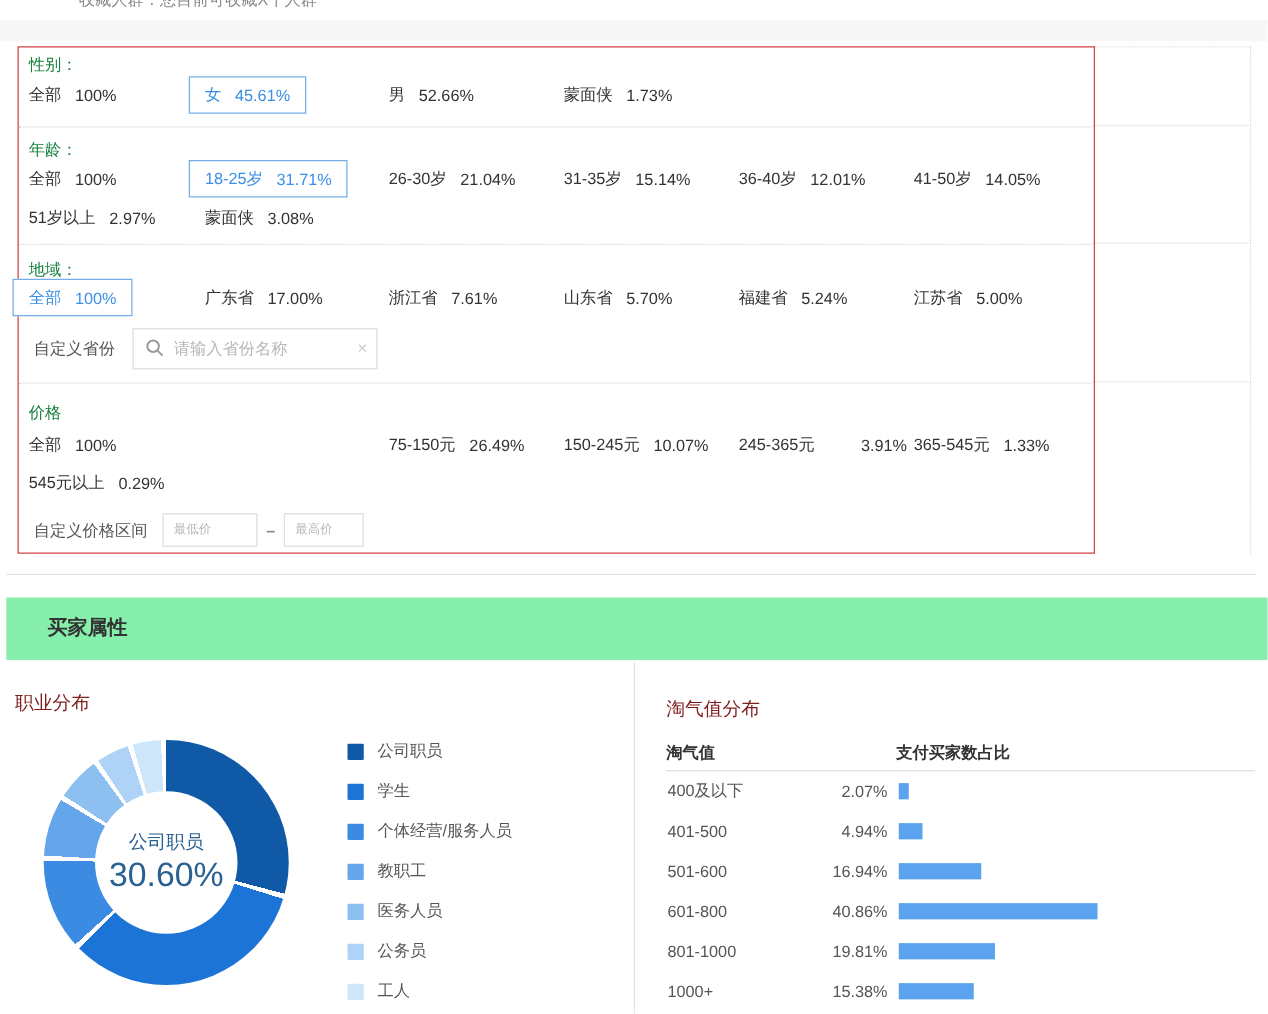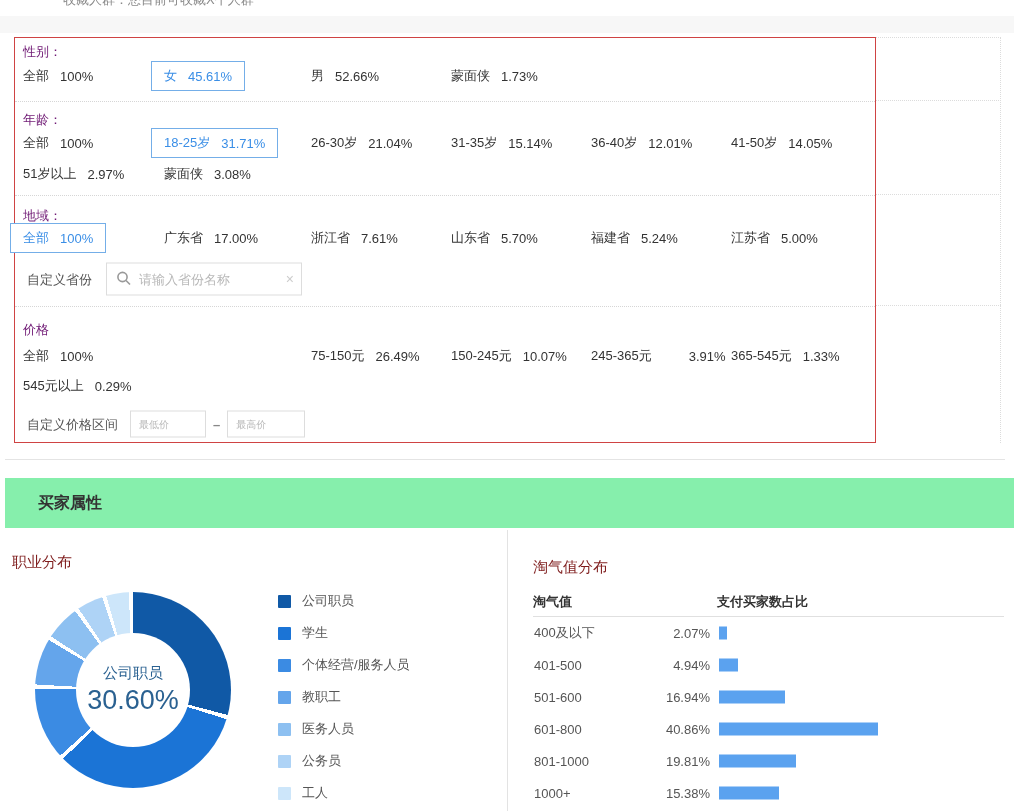--- a/index.html
+++ b/index.html
@@ -7,21 +7,21 @@
     font-family:"Liberation Sans","DejaVu Sans",sans-serif; }
   .abs { position:absolute; }
 
   
   #top-strip { top:0; left:0; right:0; height:10px; overflow:hidden; color:#8a8a8a; font-size:13px; }
   #top-strip span { position:absolute; top:-9px; white-space:nowrap; }
   #gray-top-band { top:16px; left:0; right:0; height:17px; background:#f7f7f7; }
 
   
   #filter-card { top:37px; left:14px; width:862px; height:406px; border:1px solid #cf4343; background:#fff; }
-  .sec-label { position:absolute; left:8px; font-size:13px; color:#701a75; white-space:nowrap; }
+  .sec-label { position:absolute; left:8px; font-size:13px; color:#15803d; white-space:nowrap; }
   .dotted-h { position:absolute; left:0; right:0; border-top:1px dotted #d6d6d6; }
   .ext-h { border-top:1px dotted #dcdcdc; height:0; }
   .ext-v { border-left:1px dotted #dcdcdc; width:0; }
   .opt { position:absolute; transform:translateY(-50%); display:flex; column-gap:11px; align-items:center;
     font-size:13px; color:#333; white-space:nowrap; cursor:pointer; background:transparent; }
   .opt .v { color:#333; }
   .opt.sel { border:1px solid #74aee8; padding:5px 12px; margin-left:-13px; background:#fff; }
   .opt.sel, .opt.sel .v { color:#3a8ee6; }
   .custom-row { position:absolute; display:flex; align-items:center; font-size:13px; color:#555; }
   .search-box { position:relative; margin-left:14px; }
@@ -94,21 +94,21 @@
         <line x1="10" y1="10" x2="14" y2="14" stroke="#999" stroke-width="1.6"></line>
       </svg>
       <span class="clear-x">×</span>
     </span>
   </div>
 
   <div class="custom-row" style="left:12px;top:386px;transform:translateY(-50%)">
     <span style="margin-right:12px">自定义价格区间</span>
     <input type="text" class="price-input" placeholder="最低价" style="">
     <span class="range-dash">–</span>
-    <input type="text" class="price-input" style="width: 78px;" placeholder="最高价">
+    <input type="text" class="price-input" style="width: 64px;" placeholder="最高价">
   </div>
 <div class="sec-label" style="top: 5px;">性别：</div>
     <div class="opt" style="left: 8px; top: 38px;">
       <span>全部</span>
       <span class="v">100%</span>
     </div>
     <div class="opt sel" style="left: 149px; top: 38px;">
       <span>女</span>
       <span class="v">45.61%</span>
     </div>

